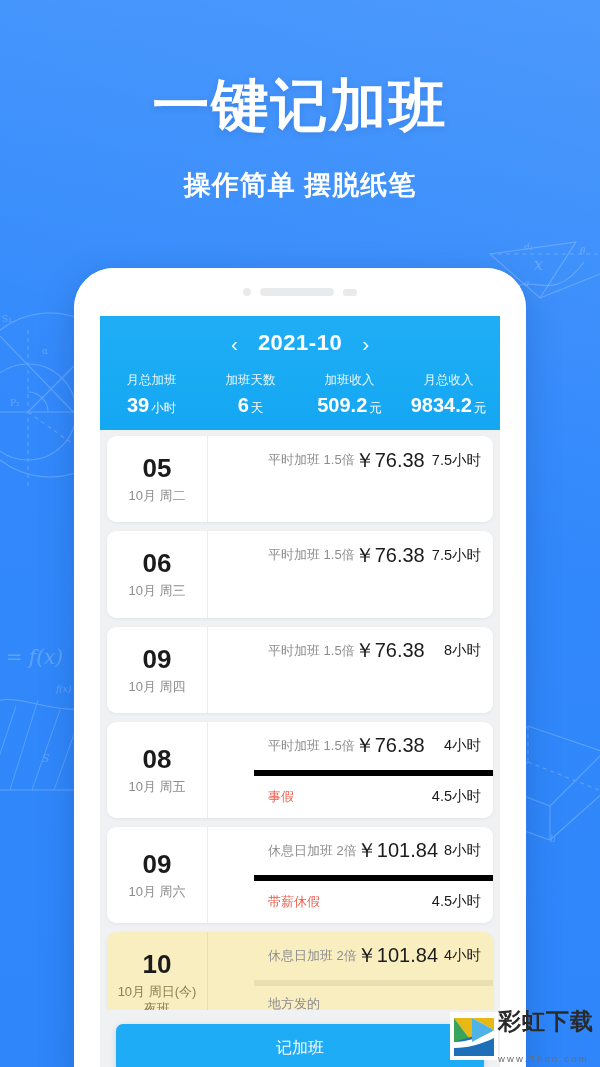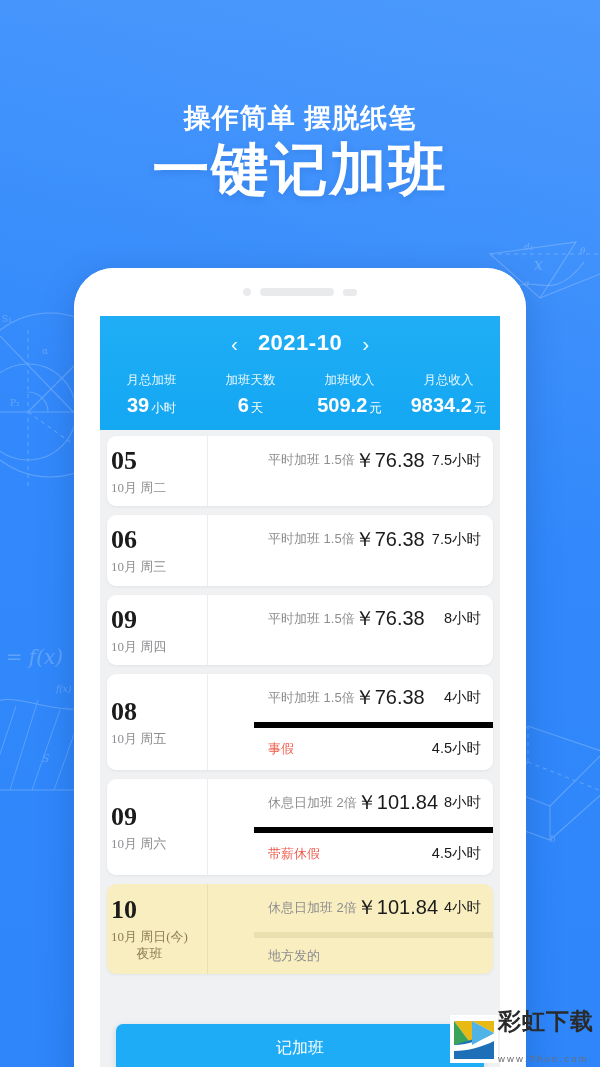--- a/index.html
+++ b/index.html
@@ -137,23 +137,22 @@
     border-radius: 9px;
     margin-bottom: 9px;
     box-shadow: 0 1px 3px rgba(40,60,90,.07);
     overflow: hidden;
   }
   .day-card.highlight { background: #F9EEC0; }
   .day-col {
     width: 100px;
     flex: 0 0 100px;
     display: flex; flex-direction: column;
-    align-items: flex-start; justify-content: center;
-    padding: 10px 4px;
-    font-family: Liberation Serif, serif;
+    align-items: center; justify-content: center;
+    padding: 18px 4px;
   }
   .day-num {
     font-size: 26px; font-weight: 700; color: #1b1b1b; line-height: 1.12;
   }
   .day-sub {
     font-size: 13px; color: #8d8d90; margin-top: 4px; text-align: center;
     line-height: 1.32;
   }
   .day-card.highlight .day-sub { color: #8a7e52; }
   .entries { flex: 1; border-left: 1px solid #ededef; padding-left: 46px; }
@@ -190,21 +189,21 @@
     border: none; border-radius: 7px;
     color: #ffffff; font-size: 16px; font-weight: 400;
     font-family: "Liberation Sans", "DejaVu Sans", sans-serif;
     cursor: pointer;
     box-shadow: 0 2px 6px rgba(20,120,200,.22);
   }
 
   
   #watermark {
     position: absolute; right: 6px; bottom: 4px;
-    display: flex; align-items: flex-end; 
+    display: flex; align-items: center; 
   }
   #wm-logo { width: 48px; height: 48px; flex: 0 0 48px; }
   #wm-text { display: flex; flex-direction: column; line-height: 1; }
   #wm-title {
     font-size: 23px; font-weight: 700; color: #2a2a2a; letter-spacing: 1px;
   }
   #wm-url {
     font-size: 9.5px; color: #6d6d6d; letter-spacing: 2.2px; margin-top: 21px;
   }
 </style>
@@ -272,22 +271,22 @@
   </svg>
 
   <svg class="doodle" id="doodle-top-right" width="90" height="70" viewBox="0 0 90 70" fill="none" stroke="#ffffff" stroke-width="1.1">
     <path d="M4 56 C24 6 46 64 84 12"></path>
     <text x="34" y="20" font-size="16" fill="#ffffff" stroke="none" font-family="DejaVu Serif, serif" font-style="italic">x</text>
   </svg>
 
   <div class="sheen"></div>
 
   <div id="headline-block">
+    <div id="headline">一键记加班</div>
     <div id="subhead">操作简单 摆脱纸笔</div>
-    <div id="headline">一键记加班</div>
   </div>
 
   <div id="phone">
     <div class="nub" id="nub-1"></div>
     <div class="nub" id="nub-2"></div>
     <div class="nub" id="nub-3"></div>
     <div id="nub-r"></div>
 
     <div id="speaker-area">
       <div class="spk-dot"></div>

